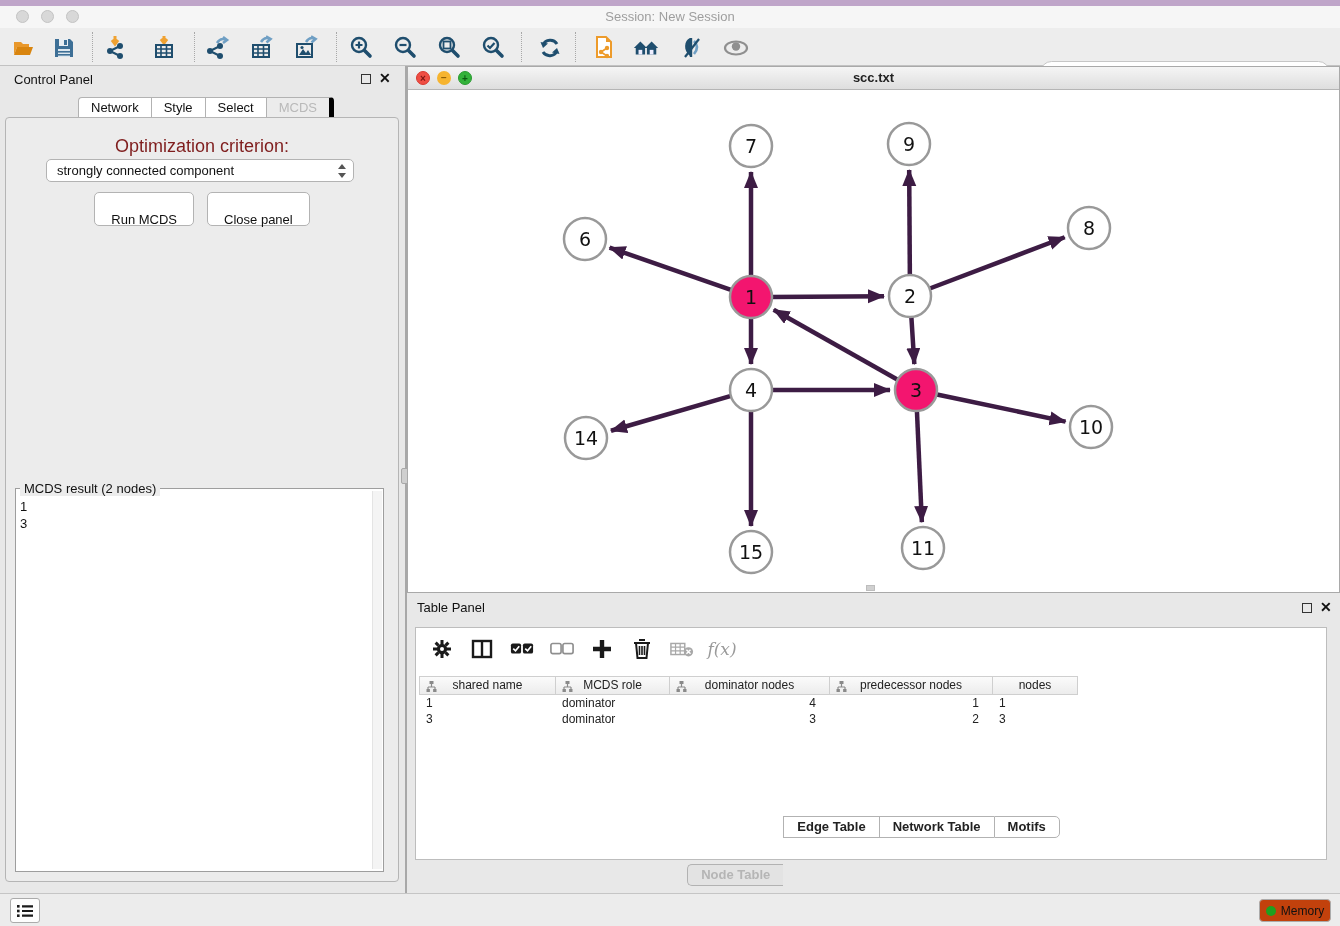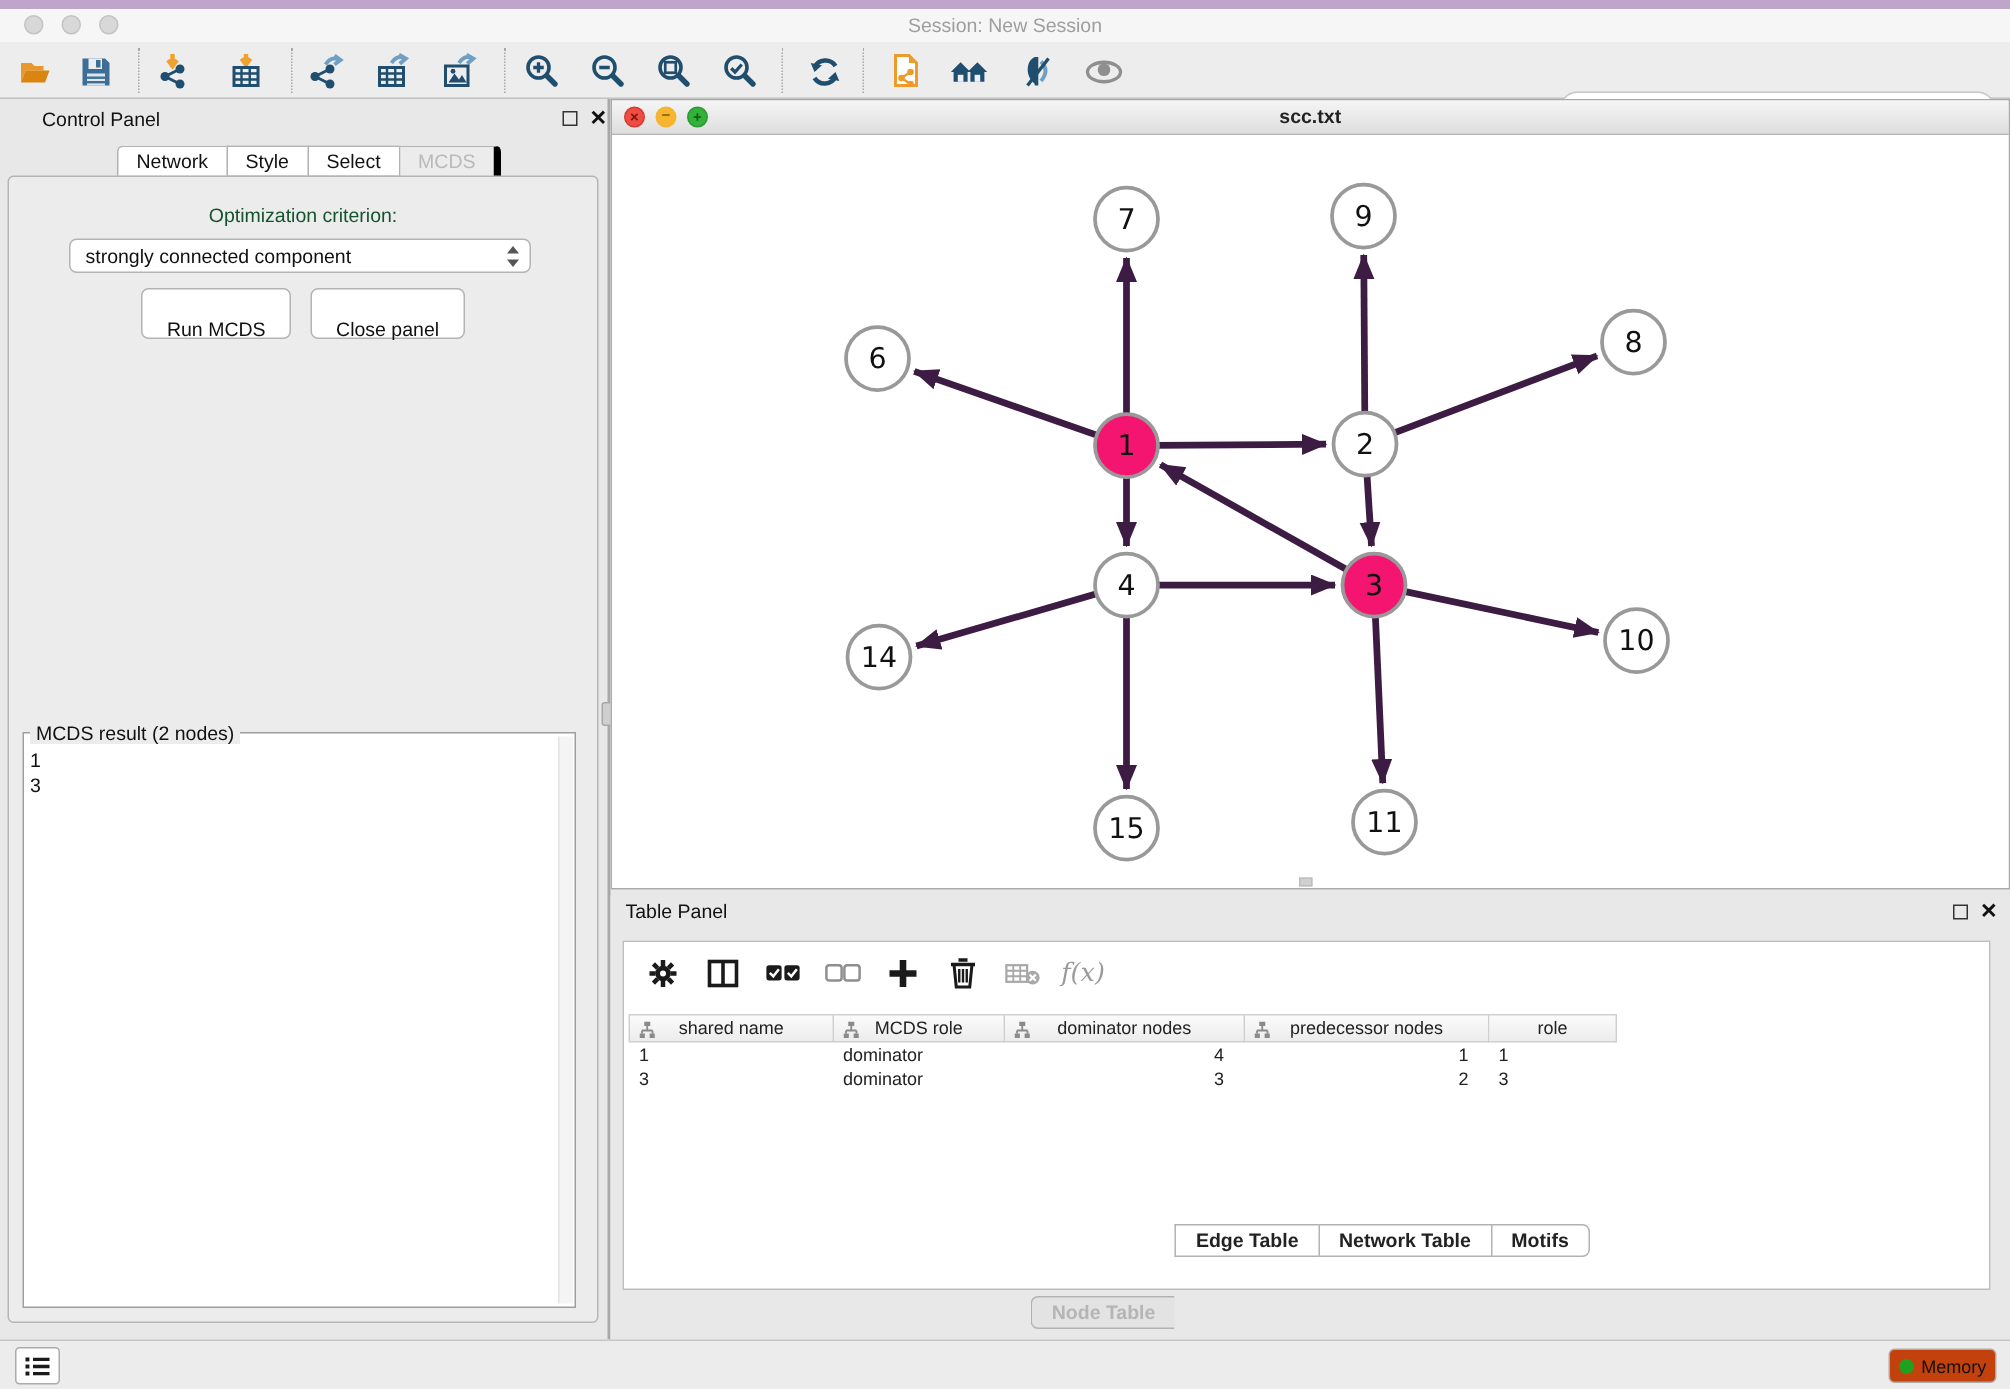--- a/index.html
+++ b/index.html
@@ -14,34 +14,34 @@
   .t1{left:16px;} .t2{left:41px;} .t3{left:66px;}
   .app-title { position:absolute; top:0; left:0; right:0; text-align:center; line-height:22px; color:#9e9e9e; font-size:13px; }
 
   
   .toolbar { position:absolute; top:28px; left:0; right:0; height:38px; background:#ededed; border-bottom:1px solid #c2c2c2; }
   .tb-ic { position:absolute; top:6px; width:28px; height:28px; display:flex; align-items:center; justify-content:center; }
   .tb-sep { position:absolute; top:4px; height:30px; width:0; border-left:1px dotted #a8a8a8; }
   .searchbox { position:absolute; top:33px; right:10px; width:290px; height:23px; background:#fff; border:1px solid #c6c6c6; border-radius:12px; display:flex; align-items:center; padding-left:8px; }
 
   
-  .cp-header { position:absolute; top:66px; left:14px; width:405px; height:28px; }
+  .cp-header { position:absolute; top:66px; left:0; width:405px; height:28px; }
   .cp-title { position:absolute; left:14px; top:6px; font-size:13px; color:#111; }
   .win-float { position:absolute; top:8px; width:10px; height:10px; border:1.5px solid #333; }
   .win-close { position:absolute; top:4px; font-weight:bold; font-size:14px; color:#111; cursor:default; }
   .cp-float{ left:361px; } .cp-close{ left:379px; }
 
   .cp-tabs { position:absolute; top:97px; left:78px; height:21px; display:flex; }
   .cp-tab { height:21px; line-height:19px; padding:0 12px; background:#fff; border:1px solid #b2b2b2; border-right:none; font-size:13px; color:#111; text-align:center; }
   .cp-tab:first-child { border-radius:4px 0 0 0; }
   .cp-tab:last-child { border-right:5px solid #000000; border-radius:0 4px 0 0; }
   .cp-tab.sel { background:#ececec; color:#b9b9b9; border-bottom:1px solid #ececec; height:23px; }
 
   .cp-body { position:absolute; top:117px; left:5px; width:394px; height:765px; background:#ececec; border:1px solid #b5b5b5; border-radius:4px; }
-  .opt-label { position:absolute; top:18px; left:0; width:100%; text-align:center; font-size:13px; color:#14532d; }
+  .opt-label { position:absolute; top:18px; left:0; width:100%; text-align:center; font-size:18px; color:#7f1d1d; }
   .criterion { position:absolute; top:41px; left:40px; width:308px; height:23px; background:#fff; border:1px solid #b3b3b3; border-radius:5px; line-height:21px; padding-left:10px; font-size:13px; color:#111; }
   .stepper { position:absolute; right:6px; top:3px; width:10px; height:16px; }
   .stepper .up { position:absolute; top:1px; left:1px; width:0; height:0; border-left:4px solid transparent; border-right:4px solid transparent; border-bottom:5px solid #555; }
   .stepper .dn { position:absolute; bottom:1px; left:1px; width:0; height:0; border-left:4px solid transparent; border-right:4px solid transparent; border-top:5px solid #555; }
   .cp-btnrow { position:absolute; top:74px; left:0; width:100%; display:flex; justify-content:center; gap:13px; }
   .btn { height:23px; line-height:21px; background:#fff; border:1px solid #b3b3b3; border-radius:5px; padding:16px 16px; font-size:13px; color:#111; }
 
   .result-box { position:absolute; top:370px; left:9px; width:369px; height:384px; border:1px solid #9e9e9e; background:#fff; }
   .result-legend { position:absolute; top:-8px; left:4px; background:#ececec; padding:0 4px; font-size:13px; color:#111; }
   .result-text { position:absolute; inset:9px 12px 2px 4px; font-size:13px; color:#111; white-space:pre-line; line-height:17px; }
@@ -458,21 +458,21 @@
         <div class="th" style="width:163px">
           <svg class="tree" width="11" height="11" viewBox="0 0 11 11">
               <rect x="3.5" y="0" width="4" height="3" fill="#8a8a8a"></rect>
               <path d="M5.5 3 v3 M2 6 h7 M2 6 v2 M9 6 v2" stroke="#8a8a8a" stroke-width="1.2" fill="none"></path>
               <rect x="0.5" y="8" width="3.4" height="3" fill="#8a8a8a"></rect>
               <rect x="7.1" y="8" width="3.4" height="3" fill="#8a8a8a"></rect>
             </svg>
           <span>predecessor nodes</span>
         </div>
         <div class="th" style="width:85px">
-          <span>role</span>
+          <span>nodes</span>
         </div>
       </div>
 
       <div class="tbl-rows">
         <div class="tr">
           <div class="td l" style="width:136px">1</div>
           <div class="td l" style="width:114px">dominator</div>
           <div class="td r" style="width:160px">4</div>
           <div class="td r" style="width:163px">1</div>
           <div class="td l" style="width:85px">1</div>

